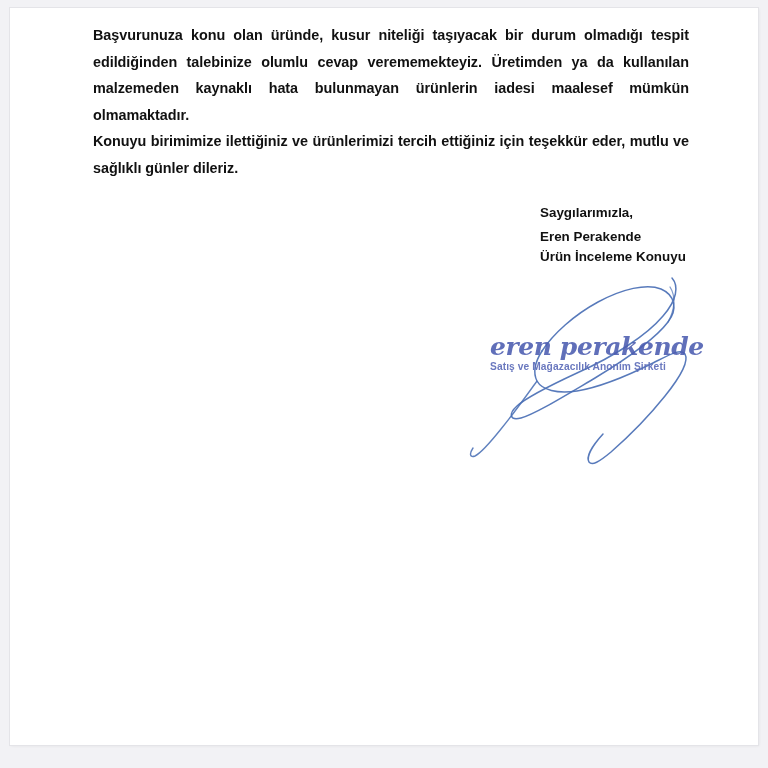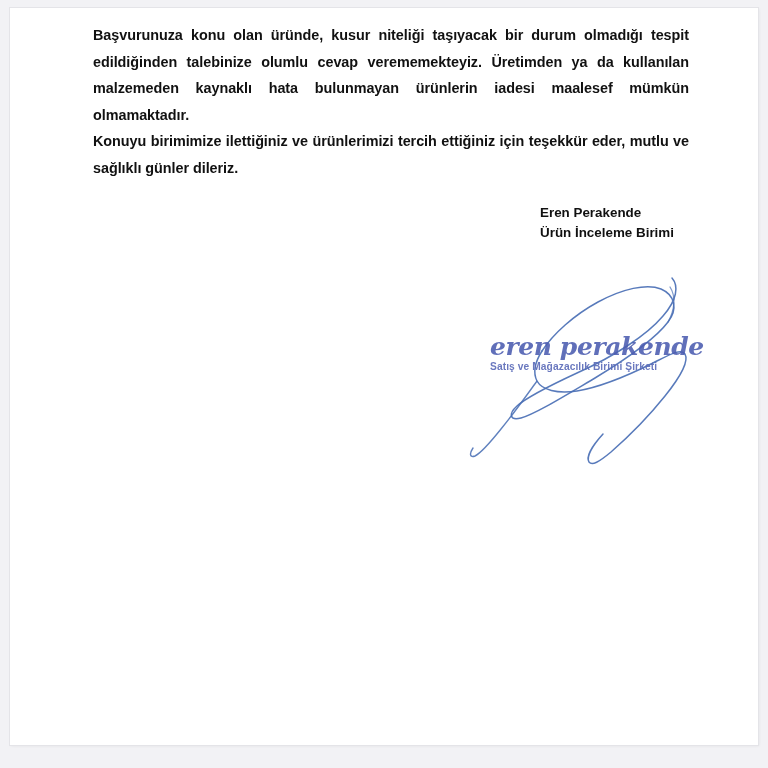--- a/index.html
+++ b/index.html
@@ -127,22 +127,23 @@
 
 <div class="page-viewport">
   <div class="page-sheet">
 
     <div class="letter-body">
       <p class="para first">Başvurunuza konu olan üründe, kusur niteliği taşıyacak bir durum olmadığı tespit edildiğinden talebinize olumlu cevap verememekteyiz. Üretimden ya da kullanılan malzemeden kaynaklı hata bulunmayan ürünlerin iadesi maalesef mümkün olmamaktadır.</p>
       <p class="para second">Konuyu birimimize ilettiğiniz ve ürünlerimizi tercih ettiğiniz için teşekkür eder, mutlu ve sağlıklı günler dileriz.</p>
     </div>
 
     <div class="closing-block">
+      <div class="closing-salutation">Saygılarımızla,</div>
       <div class="closing-name">Eren Perakende</div>
-      <div class="closing-dept">Ürün İnceleme Birimi</div>
+      <div class="closing-dept">Ürün İnceleme Konuyu</div>
     </div>
 
     <div class="signature-area">
 
       <svg class="signature-svg" viewBox="0 0 250 215">
         <g fill="none" stroke="#4a6fb5" stroke-linecap="round" stroke-linejoin="round">
           <path d="M207 12
                    C 214 20, 212 34, 198 50
                    C 182 69, 150 90, 112 107
                    C 84 120, 62 131, 52 140
@@ -164,19 +165,19 @@
           <path d="M72 115
                    C 64 126, 50 146, 36 163
                    C 24 178, 14 188, 10 190
                    C 5 192, 4 188, 8 182" stroke-width="1.4" opacity="0.88"></path>
           <path d="M203 56 C 210 44, 211 30, 205 21" stroke-width="1.3" opacity="0.7"></path>
         </g>
       </svg>
 
       <div class="stamp">
         <div class="stamp-wordmark">eren perakende</div>
-        <div class="stamp-subtitle">Satış ve Mağazacılık Birimi Şirketi</div>
+        <div class="stamp-subtitle">Satış ve Mağazacılık Anonim Şirketi</div>
       </div>
 
     </div>
 
   </div>
 </div>
 
 </body></html>

